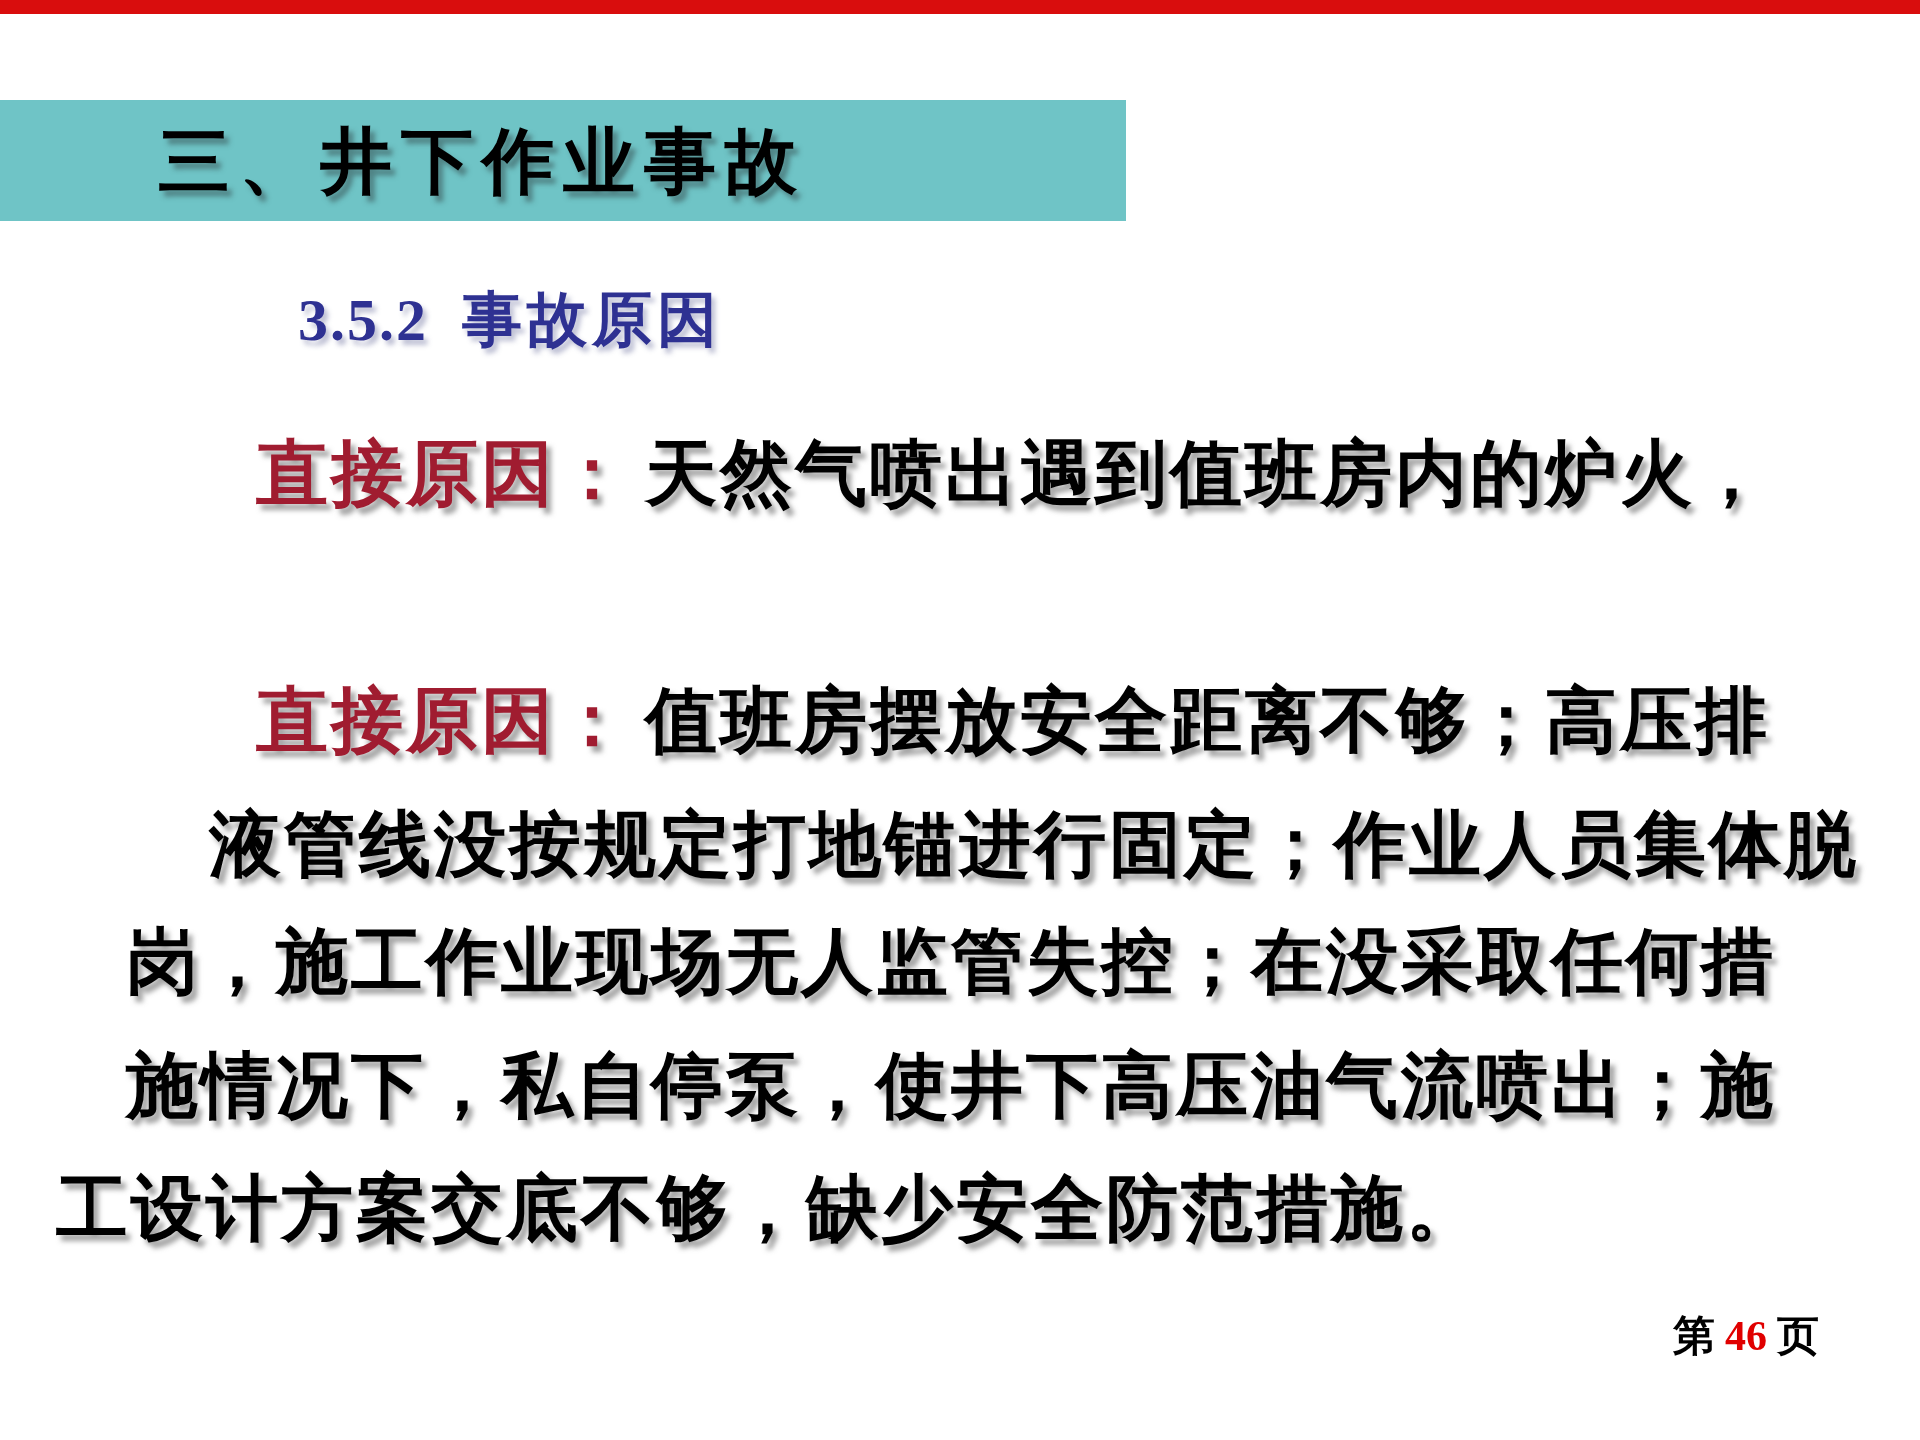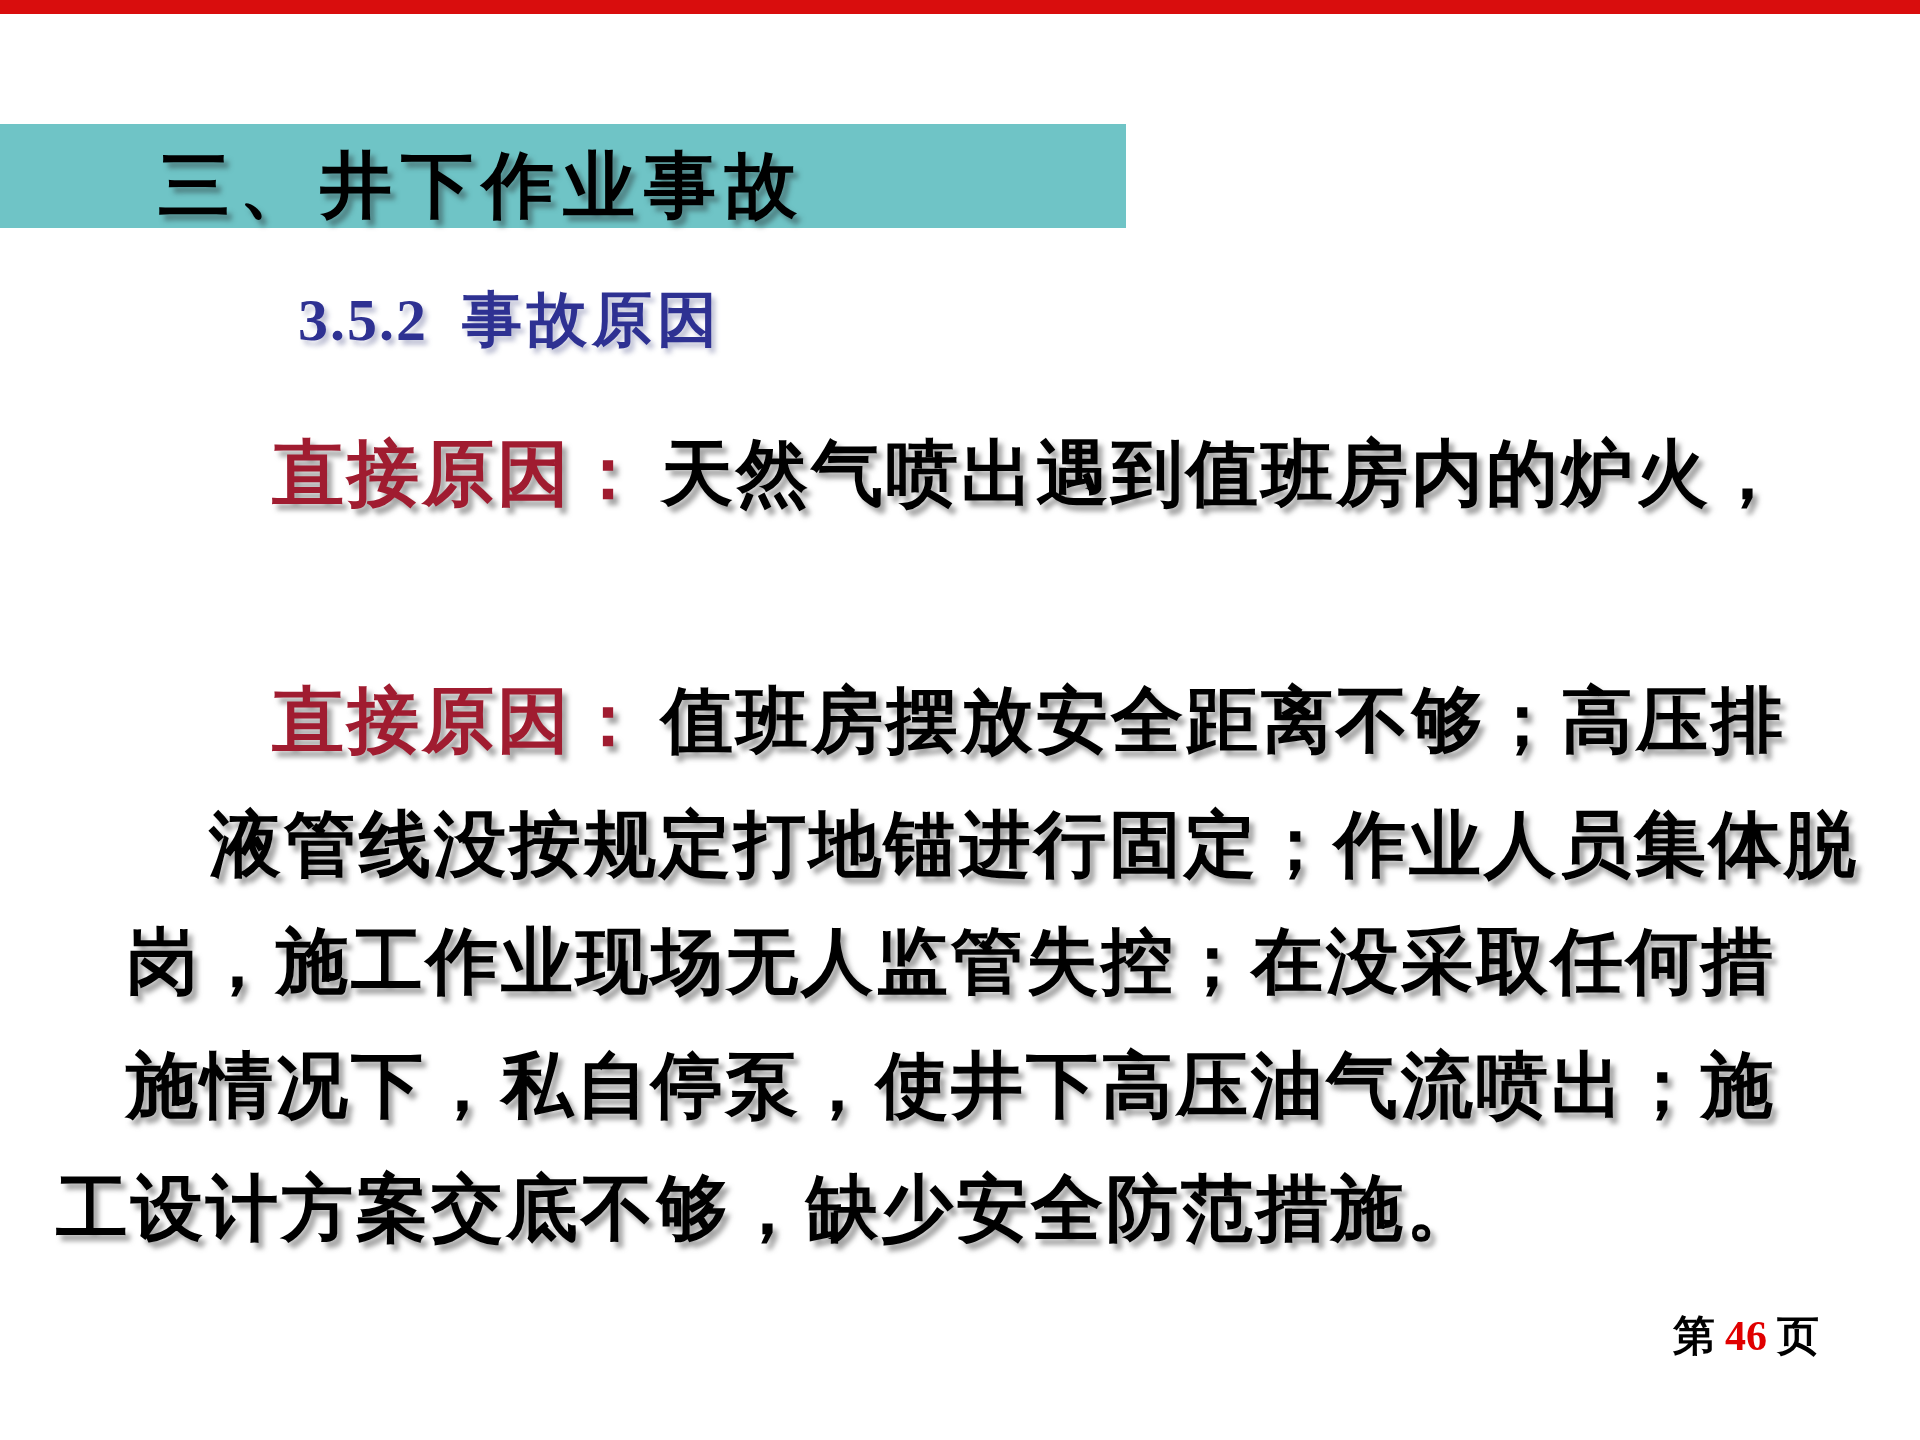--- a/index.html
+++ b/index.html
@@ -23,23 +23,22 @@
   }
   .top-bar {
     position: absolute;
     top: 0; left: 0;
     width: 100%; height: 14px;
     background: var(--top-bar-red);
   }
   .header-bar {
     position: absolute;
     top: 100px; left: 0;
-    width: 1126px; height: 104px;
+    width: 1126px; height: 121px;
     background: var(--teal);
-    margin-top: 24px;
   }
   .header-title {
     position: absolute;
     left: 158px; top: 0;
     height: 120px;
     line-height: 124px;
     font-size: 72px;
     font-weight: bold;
     letter-spacing: 9px;
     color: var(--ink);
@@ -61,21 +60,21 @@
     position: absolute;
     left: 0;
     width: 1920px;
     font-size: 72px;
     font-weight: bold;
     letter-spacing: 3px;
     color: var(--ink);
     white-space: nowrap;
     text-shadow: 5px 6px 5px rgba(105, 105, 105, 0.6);
   }
-  .body-line .accent { color: var(--dark-red); margin-right: 14px; margin-left: 16px; }
+  .body-line .accent { color: var(--dark-red); margin-right: 14px; }
   .l1 { top: 426px; padding-left: 256px; }
   .l2 { top: 550px; padding-left: 148px; }
   .l3 { top: 673px; padding-left: 256px; }
   .l4 { top: 797px; padding-left: 148px; text-align: center; }
   .l5 { top: 914px; padding-left: 126px; }
   .l6 { top: 1038px; padding-left: 126px; }
   .l7 { top: 1161px; padding-left: 56px; }
   .footer {
     position: absolute;
     left: 1650px; top: 1308px;

